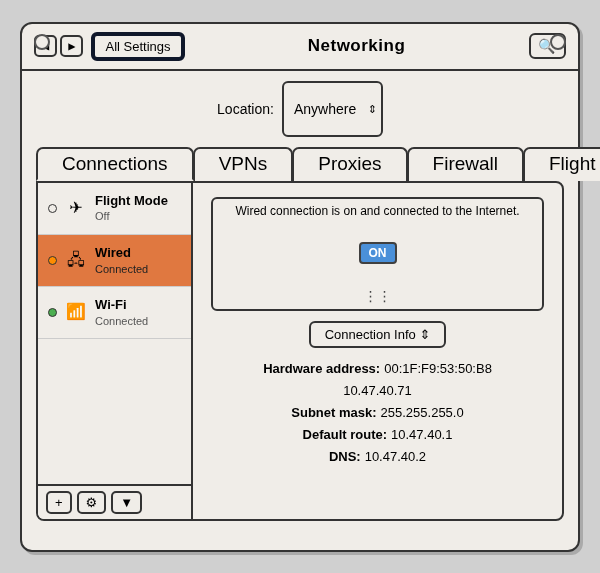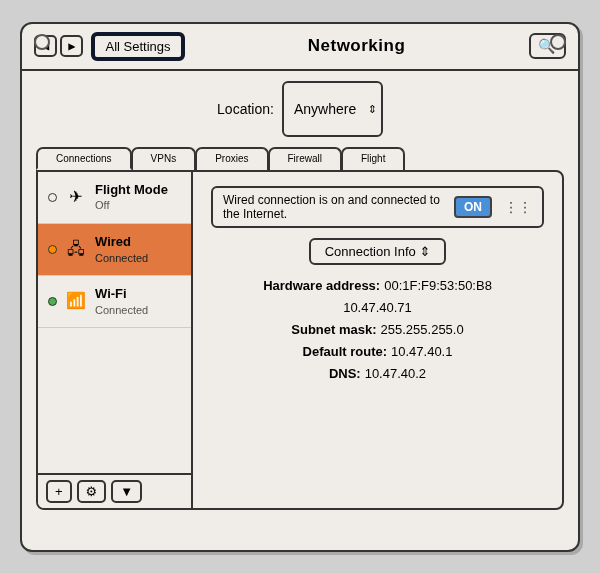--- a/index.html
+++ b/index.html
@@ -105,22 +105,22 @@
     .tabs {
       display: flex;
       padding: 0 14px;
       gap: 0;
       margin-bottom: 0;
     }
     .tab {
       border: 2px solid #333;
       border-bottom: none;
       border-radius: 7px 7px 0 0;
-      padding: 4px 18px;
-      font-size: 10px;
+      padding: 4px 24px;
+      font-size: 19px;
       background: #f0ede8;
       cursor: pointer;
       font-family: 'Segoe UI', sans-serif;
       position: relative;
       margin-right: -1px;
       text-align: right;
     }
     .tab.active {
       background: #f0ede8;
       z-index: 2;
@@ -216,22 +216,23 @@
       gap: 10px;
     }
     .connection-status-bar {
       display: flex;
       align-items: center;
       border: 2px solid #333;
       border-radius: 6px;
       padding: 5px 10px;
       font-size: 12.5px;
       background: #f0ede8;
-      gap: 12px;
-      font-family: 'Segoe UI', sans-serif;
+      gap: 24px;
+      font-family: 'Segoe UI', sans-serif;
+      flex-direction: column;
     }
     .connection-status-text {
       flex: 1;
       font-size: 12px;
     }
     .on-btn {
       background: #4a90d9;
       color: white;
       border: 2px solid #404040;
       border-radius: 4px;

